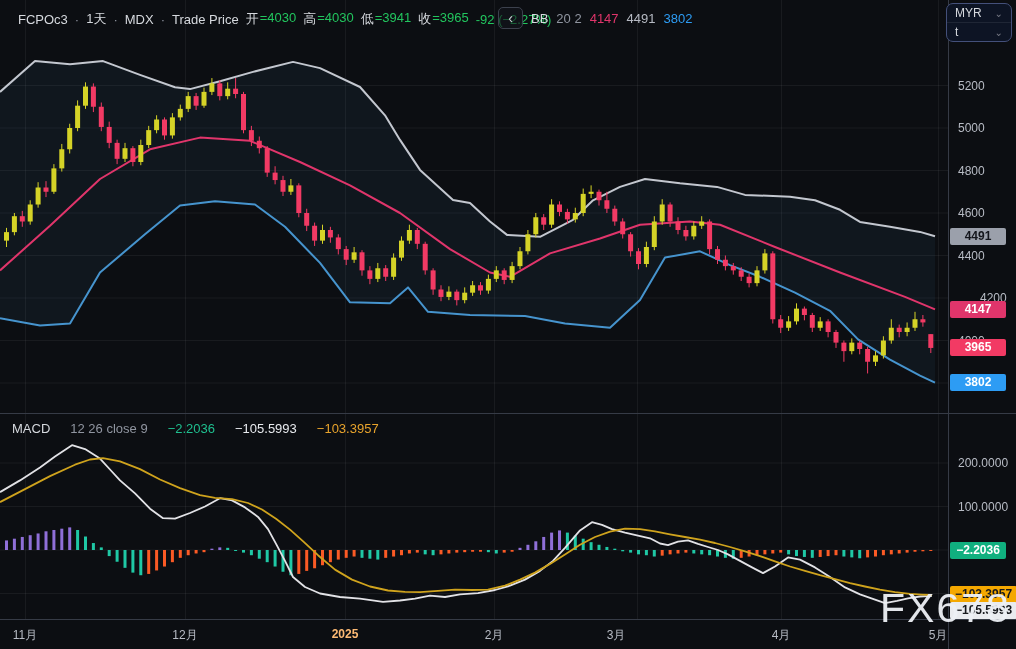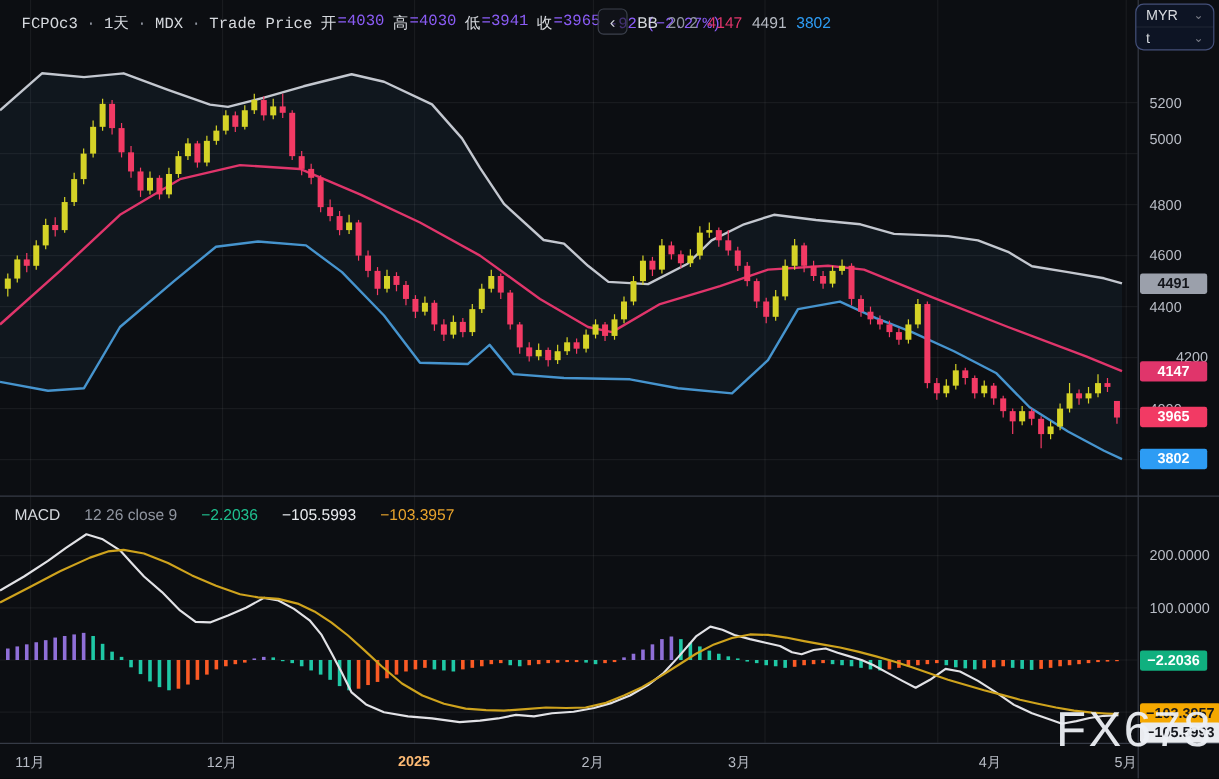--- a/index.html
+++ b/index.html
@@ -1,23 +1,23 @@
 <!DOCTYPE html>
 <html><head>
 <meta charset="utf-8">
 <style>
   html,body{margin:0;padding:0;background:#07080b;}
   .app{position:relative;width:1016px;height:649px;background:#0c0e12;overflow:hidden;
        font-family:"Liberation Sans",sans-serif;color:#c6c9cf;}
   #chart{position:absolute;left:0;top:0;display:block;z-index:1;}
   .legend{position:absolute;left:18px;top:10px;display:flex;gap:7px;align-items:center;
-          font-size:13px;color:#d6d9de;z-index:20;white-space:nowrap;font-family:Liberation Mono, monospace;}
+          font-size:13px;color:#d6d9de;z-index:20;white-space:nowrap;}
   .legend .pair{display:flex;gap:1px;}
   .dim{color:#9095a0;}
-  .red{color:#8b5cf6;}
+  .red{color:#22c55e;}
   .bb-legend{position:absolute;left:498px;top:7px;display:flex;gap:8px;align-items:center;
              font-size:13px;color:#d6d9de;z-index:20;white-space:nowrap;}
   .collapse-btn{width:25px;height:22px;border:1px solid #3c414d;border-radius:5px;background:rgba(20,22,28,.6);
                 color:#cfd2d9;font-size:14px;line-height:20px;text-align:center;cursor:pointer;padding:0;}
   .macd-legend{position:absolute;left:12px;top:421px;display:flex;gap:20px;align-items:center;
                font-size:13px;color:#d6d9de;z-index:20;white-space:nowrap;}
   .c-pink{color:#e0356b;}.c-gray{color:#b6bac3;}.c-blue{color:#2d9cf4;}
   .c-green{color:#1fbf8f;}.c-orange{color:#e8a32c;}.c-white{color:#e8eaee;}
   .price-axis{position:absolute;left:948px;top:0;width:68px;height:619px;z-index:10;}
   .axis-label{position:absolute;left:0;width:100%;box-sizing:border-box;padding-left:10px;
@@ -472,21 +472,21 @@
   <div class="macd-legend">
     <span>MACD</span>
     <span class="dim">12 26 close 9</span>
     <span class="c-green">−2.2036</span>
     <span class="c-white">−105.5993</span>
     <span class="c-orange">−103.3957</span>
   </div>
 
   <div class="price-axis" id="axisPanel">
       <div class="axis-label" style="top: 77.5px;">5200</div>
-      <div class="axis-label" style="top: 108px;">5000</div>
+      <div class="axis-label" style="top: 120px;">5000</div>
       <div class="axis-label" style="top: 162.5px;">4800</div>
       <div class="axis-label" style="top: 205px;">4600</div>
       <div class="axis-label" style="top: 247.5px;">4400</div>
       <div class="axis-label" style="top: 290px; padding-left: 32px;">4200</div>
       <div class="axis-label" style="top: 332.5px;">4000</div>
       <div class="axis-label" style="top: 455px;">200.0000</div>
       <div class="axis-label" style="top: 498.5px;">100.0000</div>
       <div class="axis-badge b-gray" style="top: 227.662px;">4491</div>
       <div class="axis-badge b-pink" style="top: 300.762px;">4147</div>
       <div class="axis-badge b-red" style="top: 339.438px;">3965</div>
@@ -496,21 +496,21 @@
       <div class="axis-badge b-white" style="top: 602.477px;">−105.5993</div>
     </div>
 
   <div class="time-axis" id="timeAxis">
 
   <div class="time-label" style="left: 25px;">11月</div>
       <div class="time-label" style="left: 185px;">12月</div>
       <div class="time-label emph" style="left: 345px;">2025</div>
       <div class="time-label" style="left: 494px;">2月</div>
       <div class="time-label" style="left: 616px;">3月</div>
-      <div class="time-label" style="left: 825px;">4月</div>
+      <div class="time-label" style="left: 781px;">4月</div>
       <div class="time-label" style="left: 938px;">5月</div>
     </div>
 
   <div class="currency-box">
     <div class="currency-row">
       <span>MYR</span>
       <span class="chev">⌄</span>
     </div>
     <div class="currency-row">
       <span>t</span>

